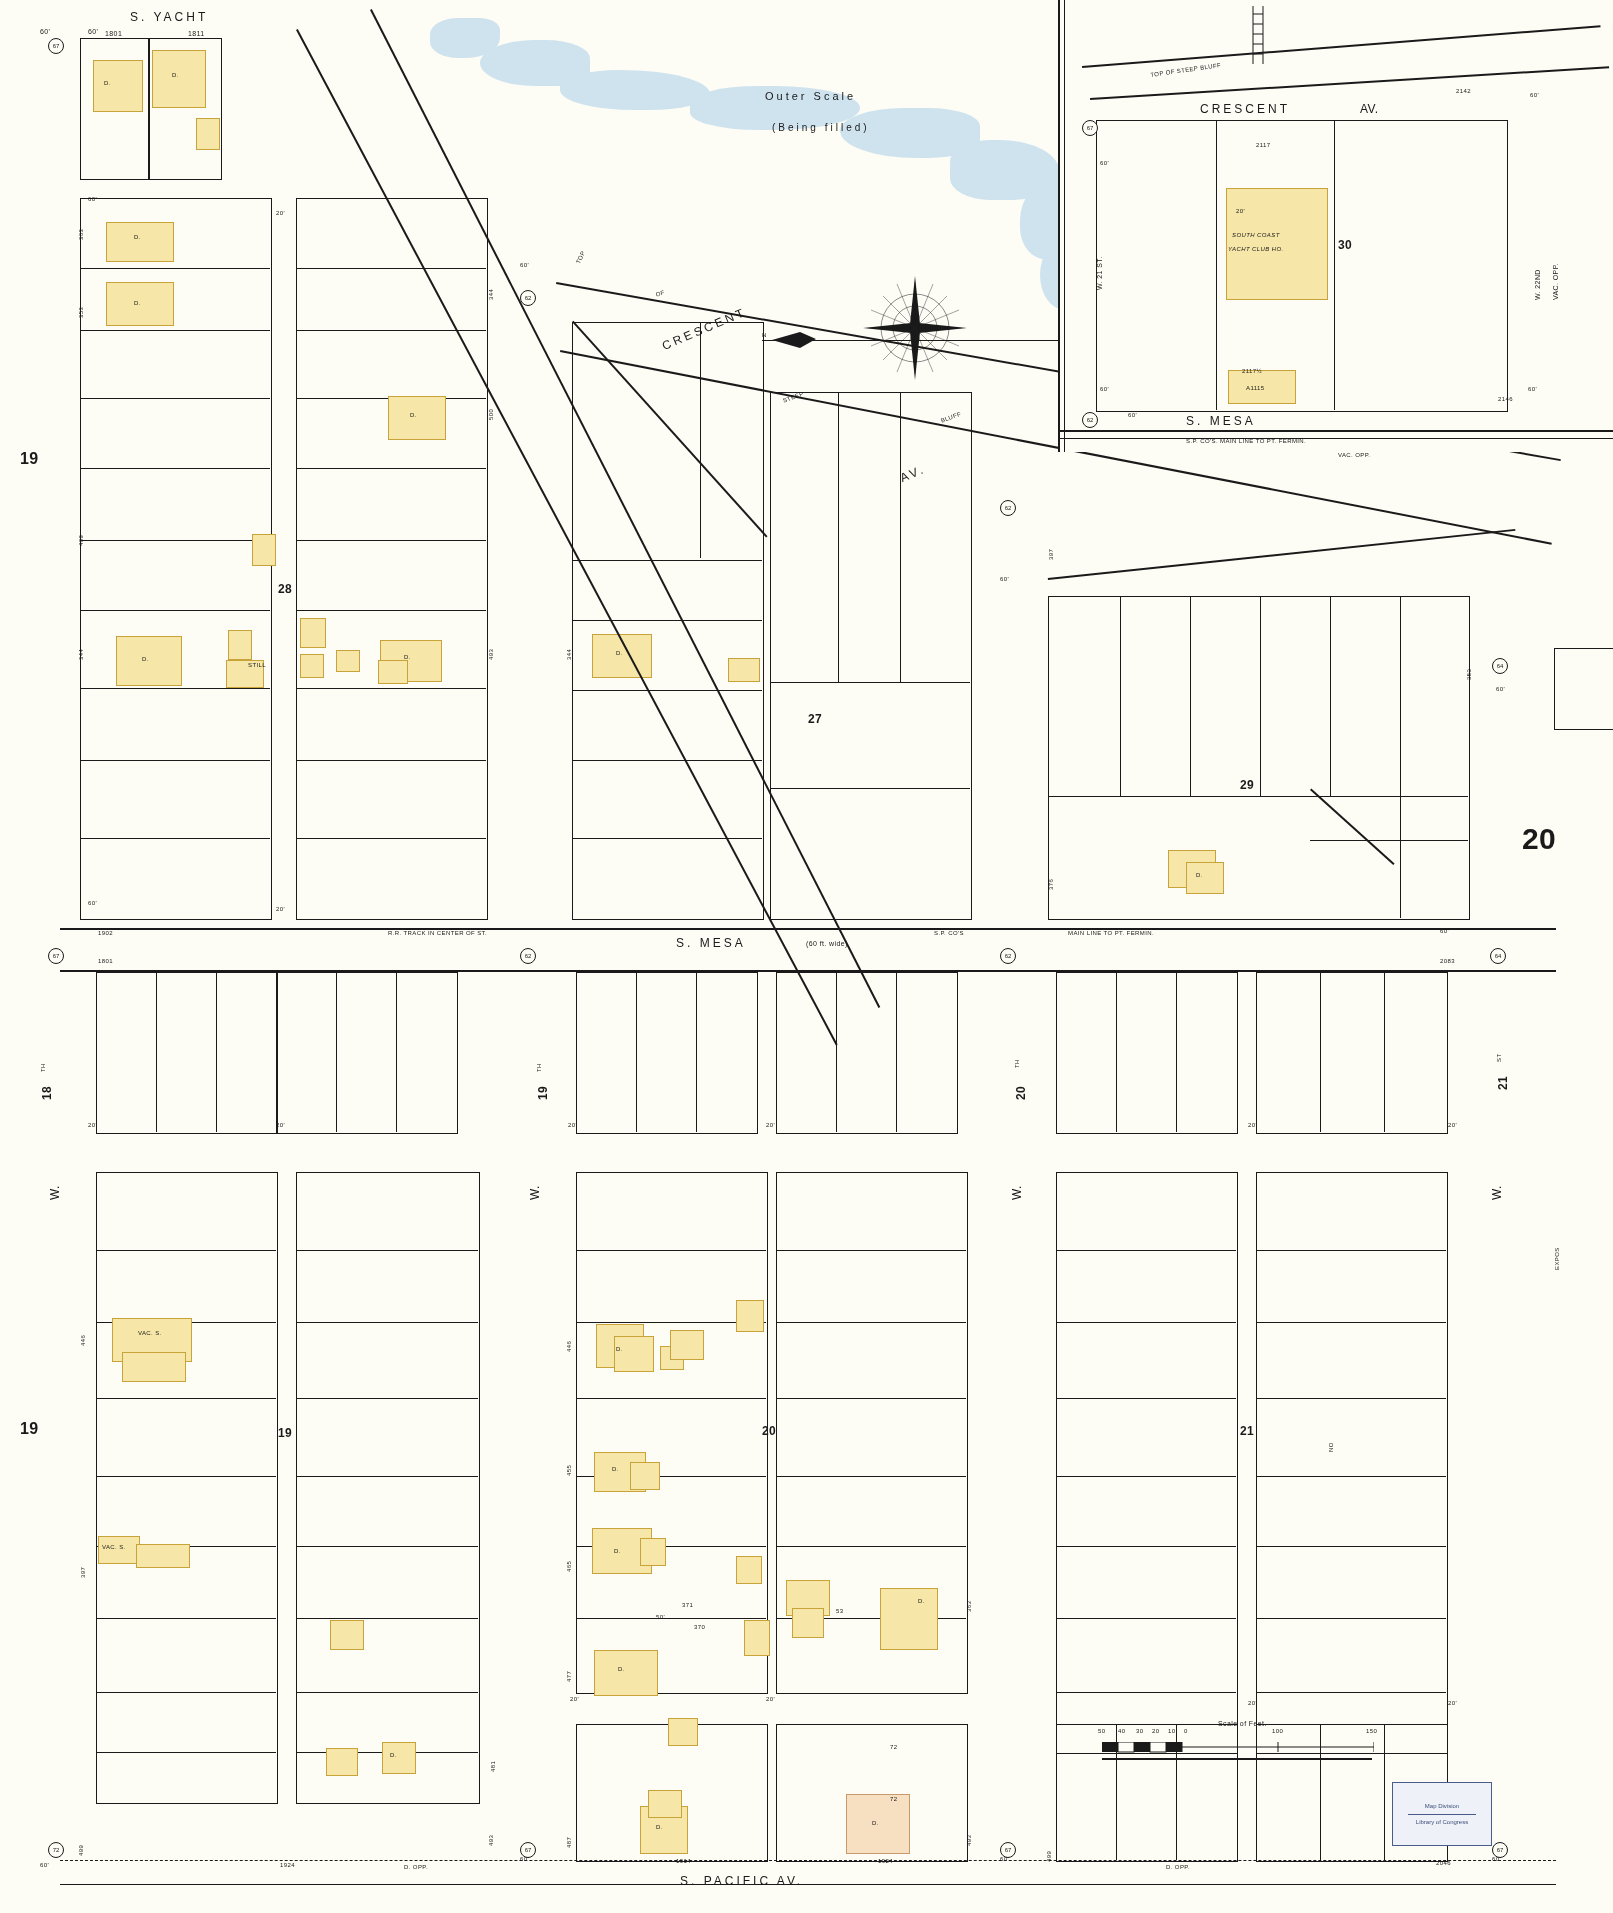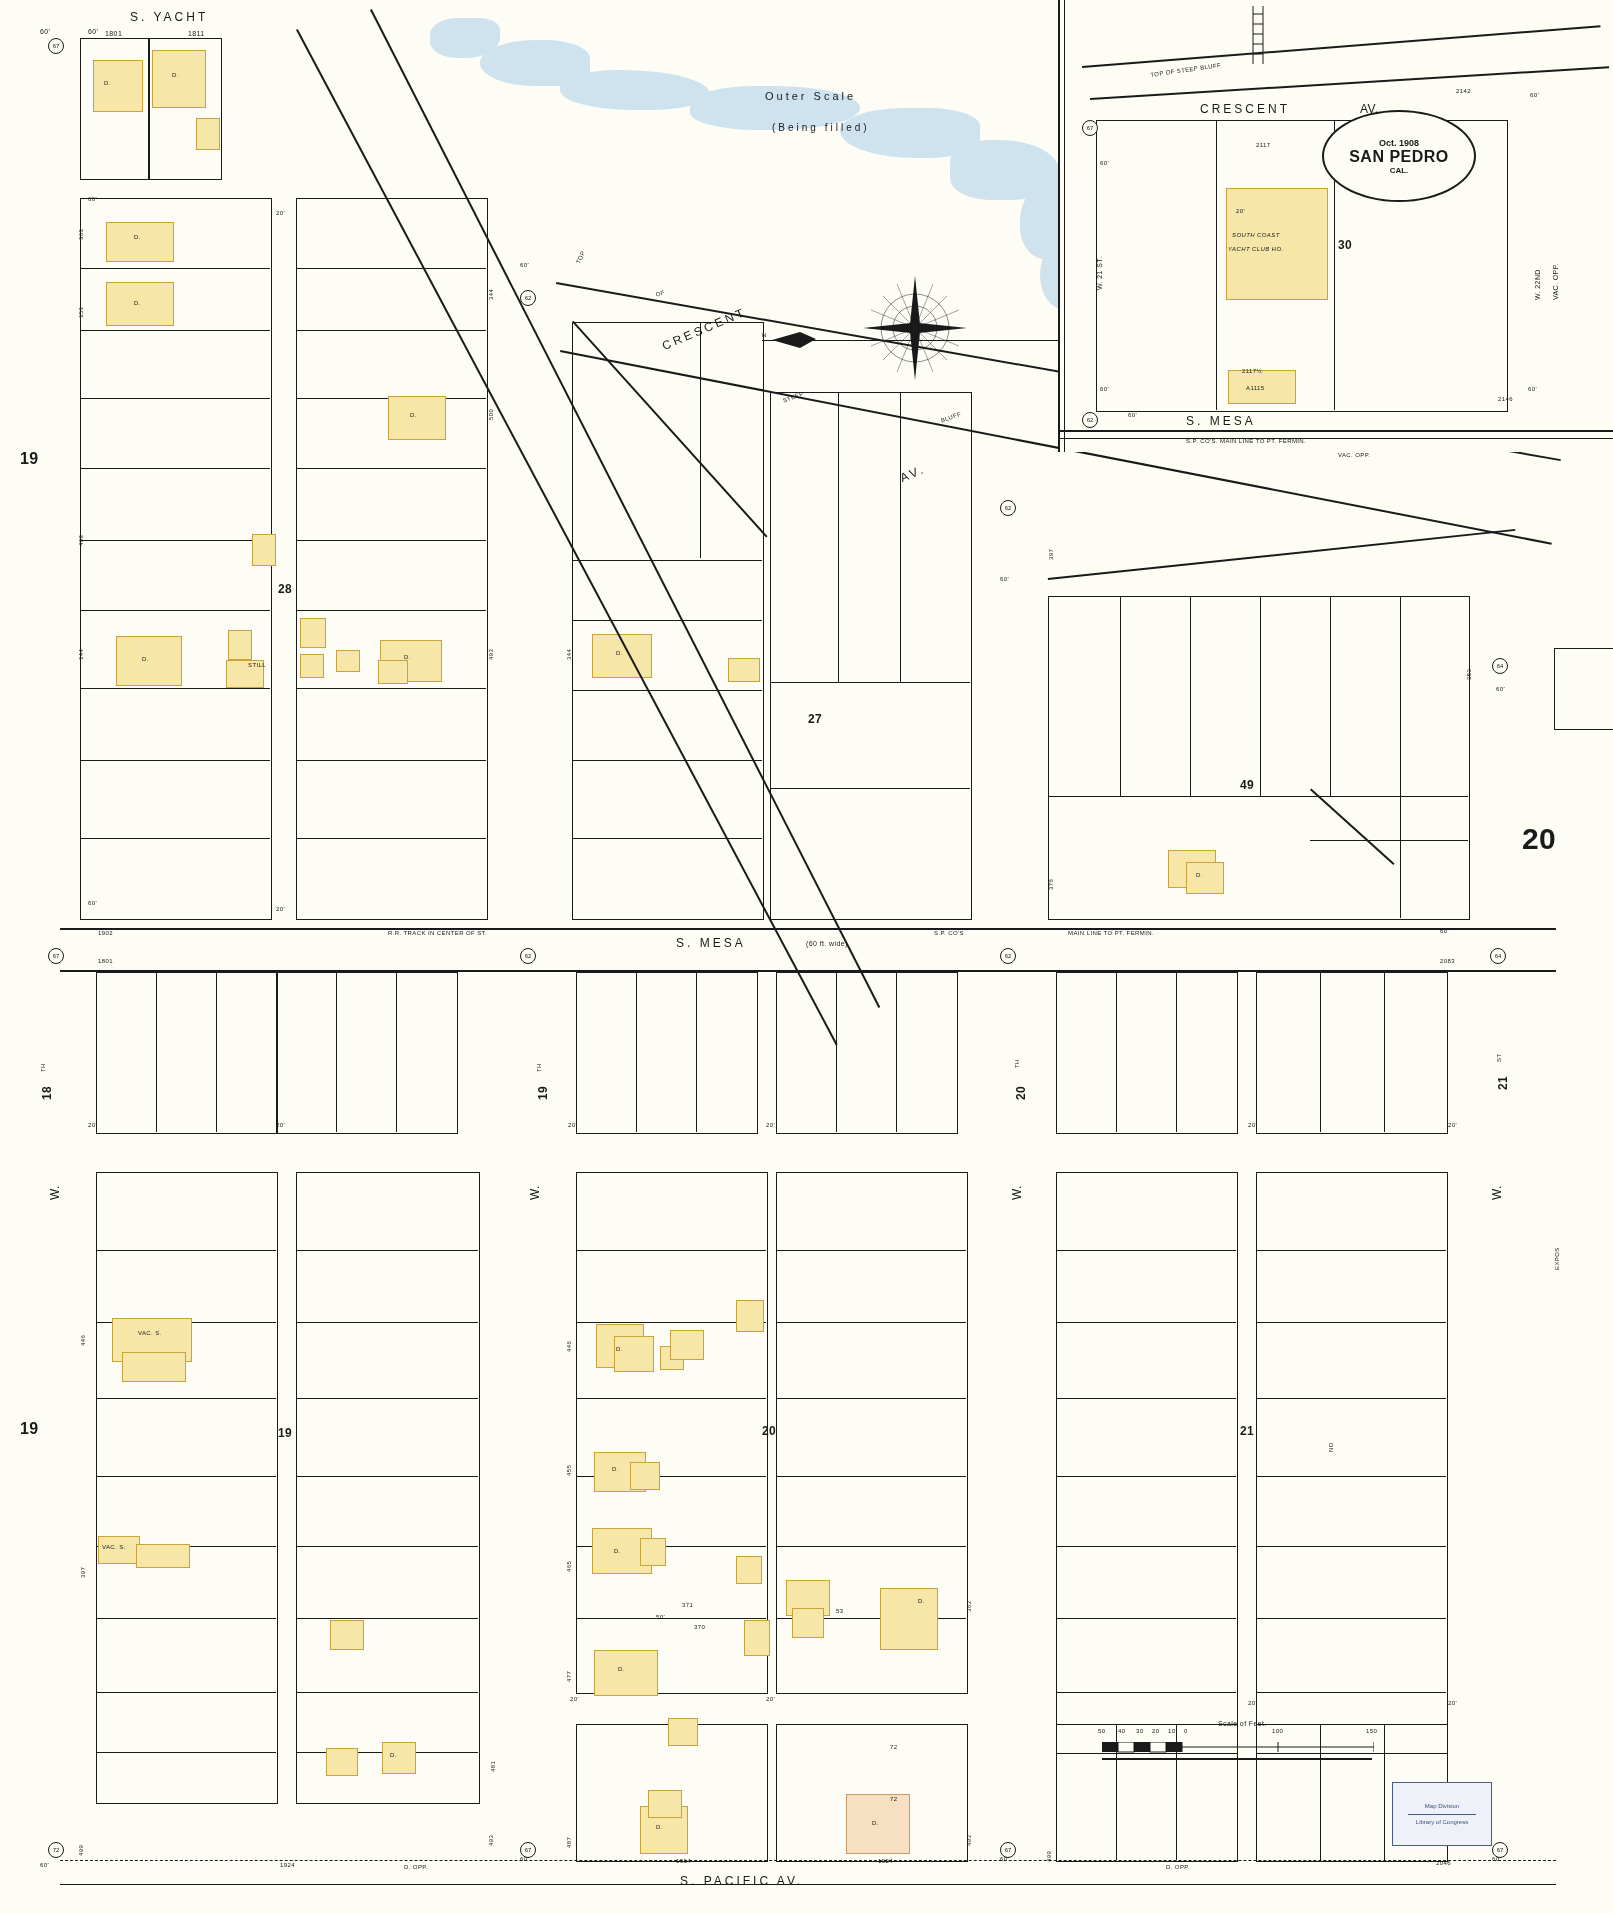--- a/index.html
+++ b/index.html
@@ -145,21 +145,21 @@
   <div class="t md" style="left:760px;top:712px;font-weight:bold;margin-left:48px;">27</div>
 
   <div class="blk" style="left:1048px;top:596px;width:420px;height:322px;"></div>
   <div class="ln vl" style="left:1120px;top:596px;height:200px;"></div>
   <div class="ln vl" style="left:1190px;top:596px;height:200px;"></div>
   <div class="ln vl" style="left:1260px;top:596px;height:200px;"></div>
   <div class="ln vl" style="left:1330px;top:596px;height:200px;"></div>
   <div class="ln vl" style="left:1400px;top:596px;height:322px;"></div>
   <div class="ln hl" style="left:1048px;top:796px;width:420px;"></div>
   <div class="ln hl" style="left:1310px;top:840px;width:158px;"></div>
-  <div class="t md" style="left:1240px;top:778px;font-weight:bold;">49</div>
+  <div class="t md" style="left:1240px;top:778px;font-weight:bold;">29</div>
   <div class="bld" style="left:1168px;top:850px;width:46px;height:36px;"></div>
   <div class="bld" style="left:1186px;top:862px;width:36px;height:30px;"></div>
   <div class="t xs" style="left:1196px;top:872px;">D.</div>
 
   <div class="ln" style="left:296px;top:30px;width:2px;height:1150px;transform:rotate(-28deg);transform-origin:left top;background:#1a1a1a;"></div>
   <div class="ln" style="left:370px;top:10px;width:2px;height:1120px;transform:rotate(-27deg);transform-origin:left top;background:#1a1a1a;"></div>
   <div class="ln" style="left:556px;top:284px;width:2px;height:1020px;transform:rotate(-80deg);transform-origin:left top;background:#1a1a1a;"></div>
   <div class="ln" style="left:560px;top:352px;width:2px;height:1010px;transform:rotate(-79deg);transform-origin:left top;background:#1a1a1a;"></div>
   <div class="ln" style="left:1048px;top:580px;width:2px;height:470px;transform:rotate(-96deg);transform-origin:left top;background:#1a1a1a;"></div>
   <div class="ln" style="left:1310px;top:790px;width:2px;height:112px;transform:rotate(-48deg);transform-origin:left top;background:#1a1a1a;"></div>
@@ -238,25 +238,20 @@
   <div class="t xs" style="left:1100px;top:386px;">60'</div>
   <div class="t xs" style="left:1128px;top:412px;">60'</div>
   <div class="t xs" style="left:1530px;top:92px;">60'</div>
   <div class="t xs" style="left:1528px;top:386px;">60'</div>
   <div class="t xs" style="left:1236px;top:208px;">20'</div>
   <div class="t xs" style="left:1256px;top:142px;">2117</div>
   <div class="t xs" style="left:1456px;top:88px;">2142</div>
   <div class="t xs" style="left:1242px;top:368px;">2117½</div>
   <div class="t xs" style="left:1498px;top:396px;">2146</div>
 
-  <div class="oval" style="left:1322px;top:110px;width:150px;height:88px;">
-    <div class="l1">Oct. 1908</div>
-    <div class="l2">SAN PEDRO</div>
-    <div class="l3">CAL.</div>
-  </div>
 
   <svg style="position:absolute;left:1250px;top:6px;" width="16" height="60">
     <g stroke="#1a1a1a" stroke-width="1" fill="none">
       <line x1="3" y1="0" x2="3" y2="58"></line>
         <line x1="13" y1="0" x2="13" y2="58"></line>
       <line x1="3" y1="8" x2="13" y2="8"></line>
         <line x1="3" y1="18" x2="13" y2="18"></line>
       <line x1="3" y1="28" x2="13" y2="28"></line>
         <line x1="3" y1="38" x2="13" y2="38"></line>
       <line x1="3" y1="48" x2="13" y2="48"></line>

